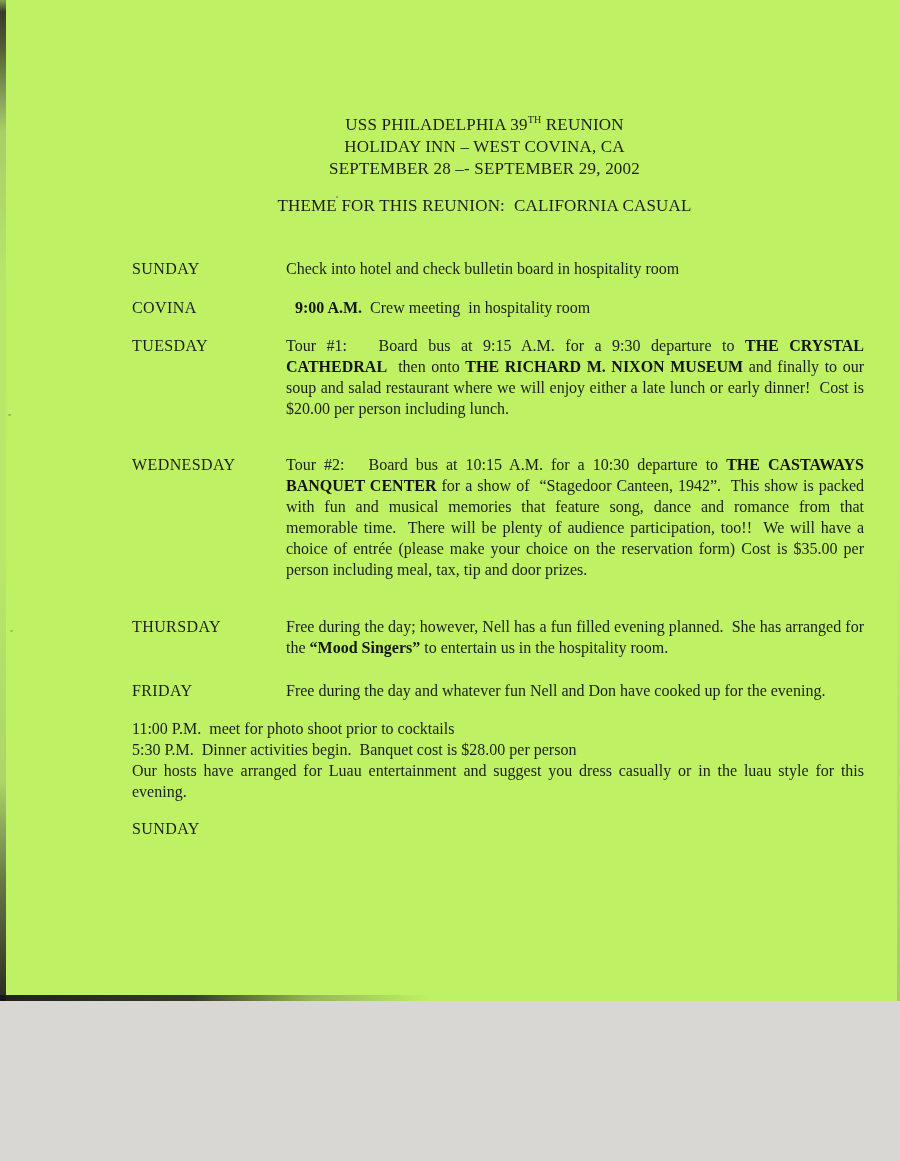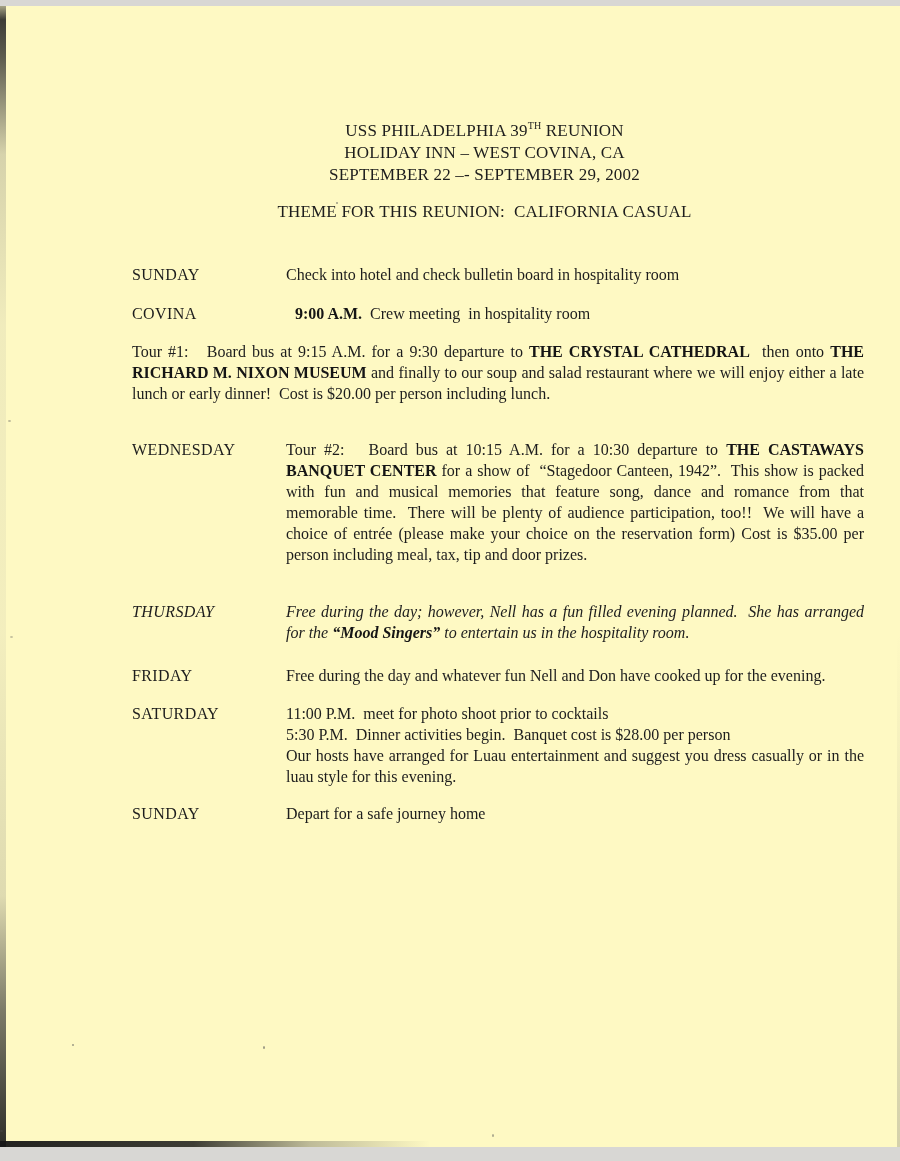--- a/index.html
+++ b/index.html
@@ -1,20 +1,20 @@
 <!DOCTYPE html>
 <html><head>
 <meta charset="utf-8">
 <style>
   html,body{margin:0;padding:0;background:#d8d7d4;}
   .page{
     position:relative;
-    width:900px;height:1141px;
-    margin:6px auto;
-    background:#fef9c3;
+    width:900px;height:1001px;
+    margin:0 auto;
+    background:#bef264;
     overflow:hidden;
     box-sizing:border-box;
     padding-top:114px;
     font-family:"Liberation Serif","DejaVu Serif",serif;
     color:#1d1d1d;
   }
   
   .edge-left{
     position:absolute;left:0;top:0;width:6px;height:100%;
     background:linear-gradient(to bottom,
@@ -68,21 +68,21 @@
   .schedule{margin-top:41px;font-size:16px;line-height:21px;}
   .row{display:flex;padding:0 36px 0 132px;}
   .day{width:154px;flex:none;letter-spacing:.4px;}
   .desc{flex:1;min-width:0;}
   .pline{white-space:pre-wrap;}
   .pline.just{text-align:justify;}
   b{font-weight:bold;color:#151515;}
   .row-idx-1{margin-top:18px;}
   .row-idx-2{margin-top:17px;}
   .row-idx-3{margin-top:35px;}
-  .row-idx-4{margin-top:36px;font-style:italic;}
+  .row-idx-4{margin-top:36px;}
   .row-idx-5{margin-top:22px;justify-content:space-between;}
   .row-idx-6{margin-top:17px;}
   .row-idx-7{margin-top:16px;}
   .row-idx-1 .desc .pline{padding-left:9px;}
   .row-idx-6 .pline:nth-child(4){margin-top:21px;}
 </style>
 </head>
 <body>
 
 <div class="page">
@@ -94,40 +94,41 @@
   <div class="speck sp3"></div>
   <div class="speck sp4"></div>
   <div class="speck sp5"></div>
   <div class="speck sp6"></div>
   <div class="speck sp7"></div>
   <div class="speck sp8"></div>
 
   <div class="header">
     <div class="h-line"><span>USS PHILADELPHIA 39</span><sup class="sup">TH</sup><span> REUNION</span></div>
     <div class="h-line">HOLIDAY INN – WEST COVINA, CA</div>
-    <div class="h-line">SEPTEMBER 22 –- SEPTEMBER 29, 2002</div>
+    <div class="h-line">SEPTEMBER 28 –- SEPTEMBER 29, 2002</div>
     <div class="theme">THEME FOR THIS REUNION:  CALIFORNIA CASUAL</div>
   </div>
 
   <div class="schedule">
   <div class="row row-idx-0">
     <div class="day">SUNDAY</div>
     <div class="desc">
           <div class="pline"><span>Check into hotel and check bulletin board in hospitality room</span></div>
         </div>
   </div>
 
   <div class="row row-idx-1">
     <div class="day">COVINA</div>
     <div class="desc">
           <div class="pline"><b>9:00 A.M.</b><span>  Crew meeting  in hospitality room</span></div>
         </div>
   </div>
 
   <div class="row row-idx-2">
+    <div class="day">TUESDAY</div>
     <div class="desc">
           <div class="pline just"><span>Tour #1:   Board bus at 9:15 A.M. for a 9:30 departure to </span><b>THE CRYSTAL CATHEDRAL</b><span>  then onto </span><b>THE RICHARD M. NIXON MUSEUM</b><span> and finally to our soup and salad restaurant where we will enjoy either a late lunch or early dinner!  Cost is $20.00 per person including lunch.</span></div>
         </div>
   </div>
 
   <div class="row row-idx-3">
     <div class="day">WEDNESDAY</div>
     <div class="desc">
           <div class="pline just"><span>Tour #2:   Board bus at 10:15 A.M. for a 10:30 departure to </span><b>THE CASTAWAYS BANQUET CENTER</b><span> for a show of  “Stagedoor Canteen, 1942”.  This show is packed with fun and musical memories that feature song, dance and romance from that memorable time.  There will be plenty of audience participation, too!!  We will have a choice of entrée (please make your choice on the reservation form) Cost is $35.00 per person including meal, tax, tip and door prizes.</span></div>
         </div>
@@ -141,28 +142,24 @@
   </div>
 
   <div class="row row-idx-5">
     <div class="day">FRIDAY</div>
     <div class="desc">
           <div class="pline just"><span>Free during the day and whatever fun Nell and Don have cooked up for the evening.</span></div>
         </div>
   </div>
 
   <div class="row row-idx-6">
-    <div class="day">SATURDAY</div>
     <div class="desc">
           <div class="pline"><span>11:00 P.M.  meet for photo shoot prior to cocktails</span></div>
           <div class="pline"><span>5:30 P.M.  Dinner activities begin.  Banquet cost is $28.00 per person</span></div>
           <div class="pline just"><span>Our hosts have arranged for Luau entertainment and suggest you dress casually or in the luau style for this evening.</span></div>
         </div>
   </div>
 
   <div class="row row-idx-7">
     <div class="day">SUNDAY</div>
-    <div class="desc">
-          <div class="pline"><span>Depart for a safe journey home</span></div>
-        </div>
   </div>
 </div>
 </div>
 
 </body></html>

